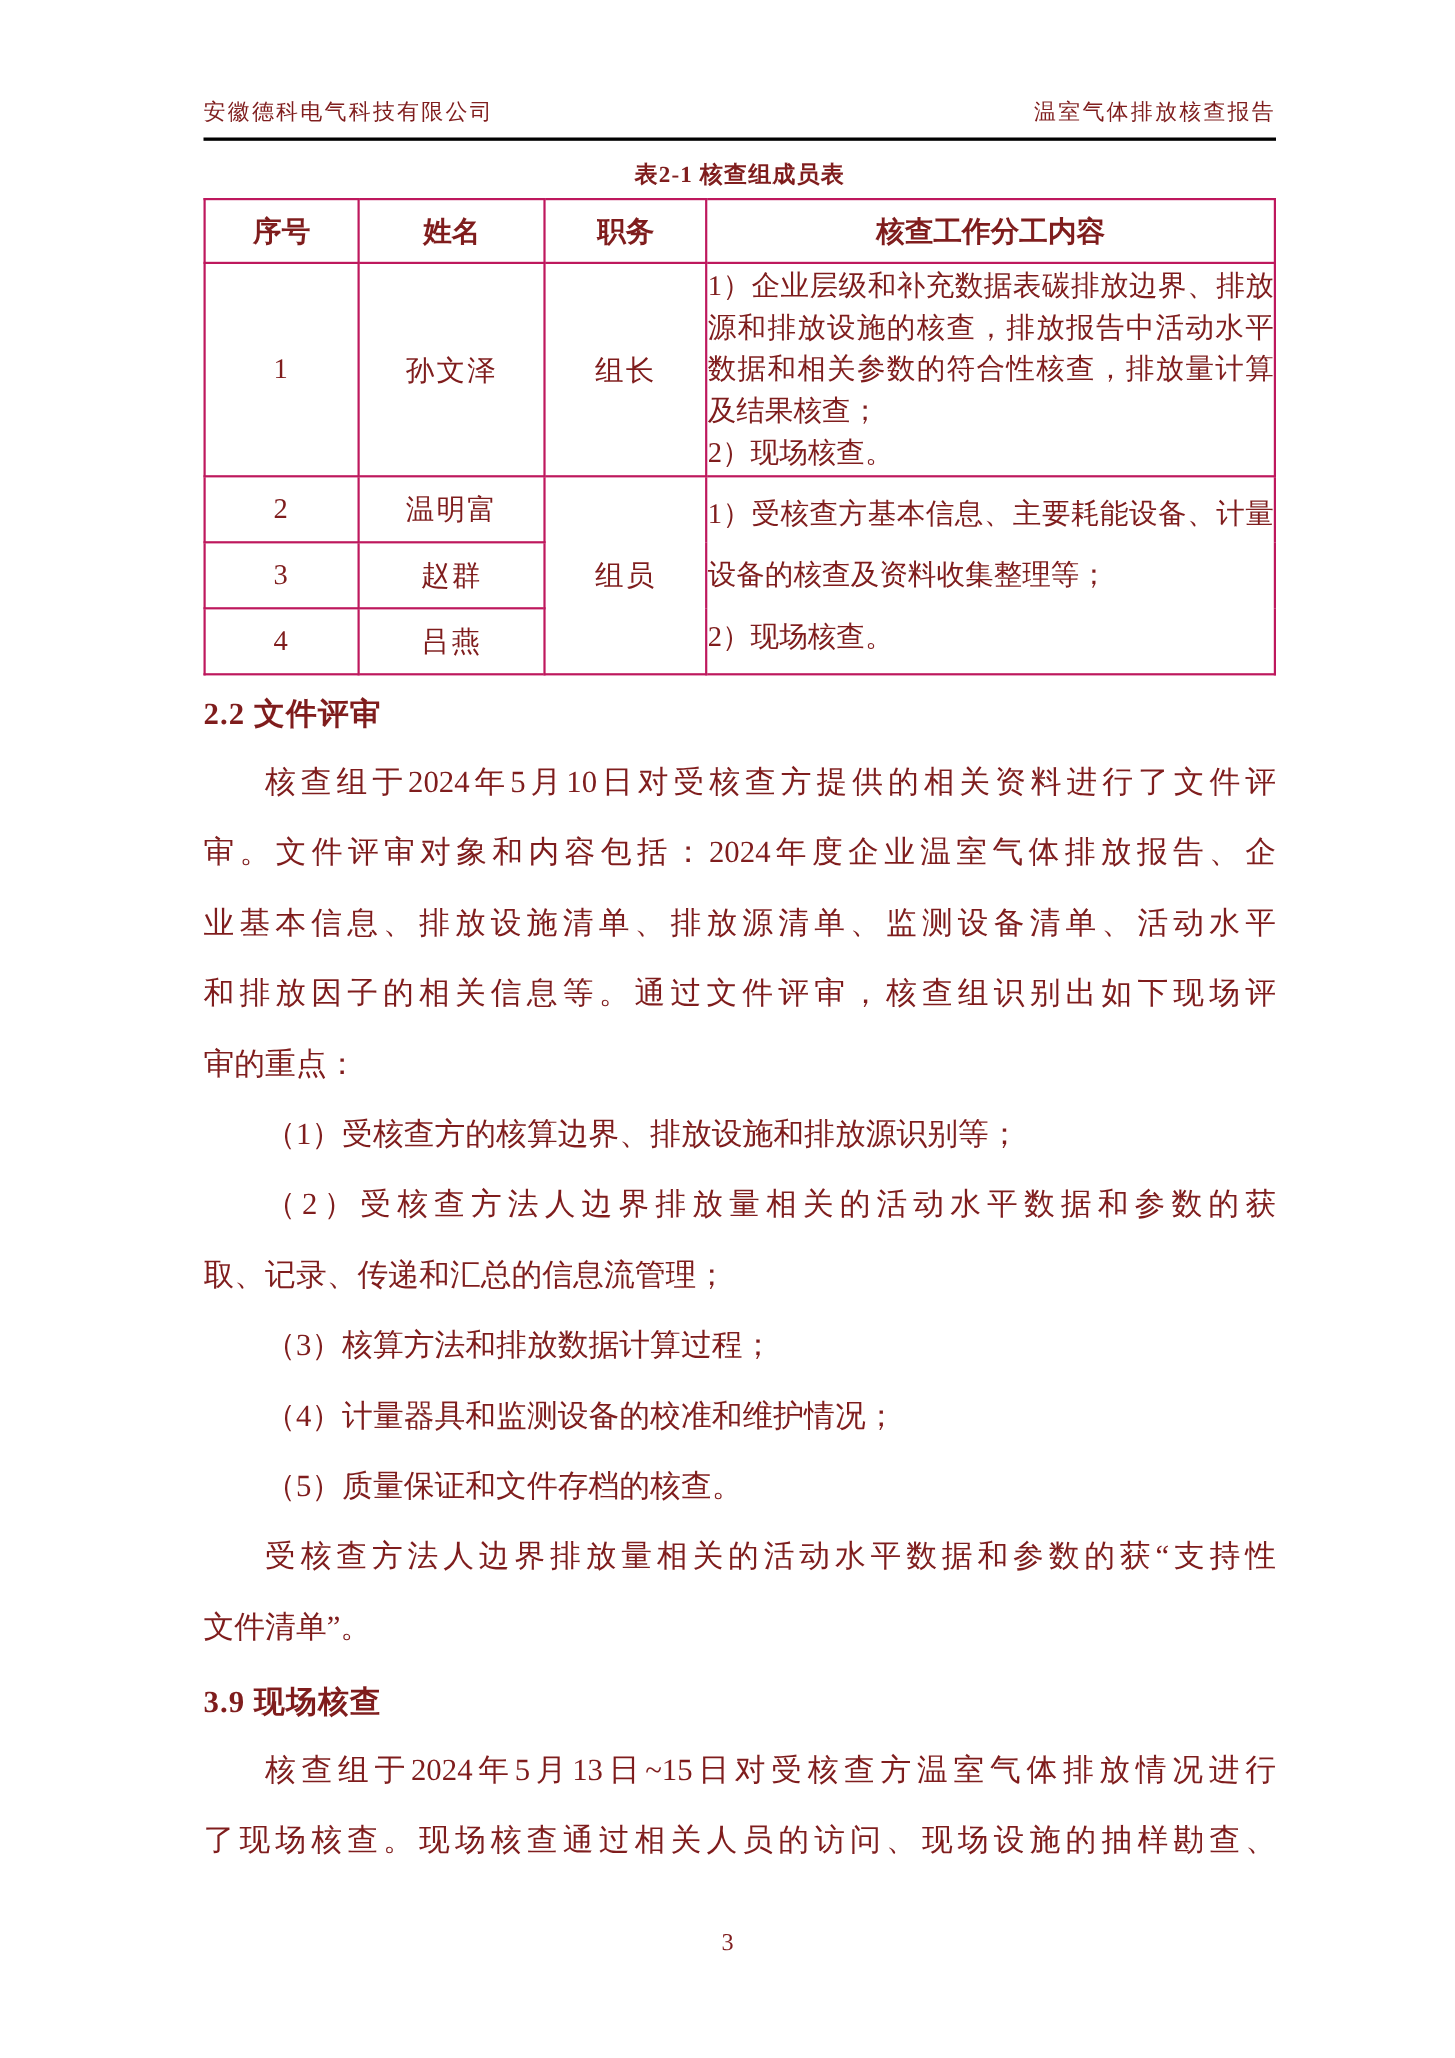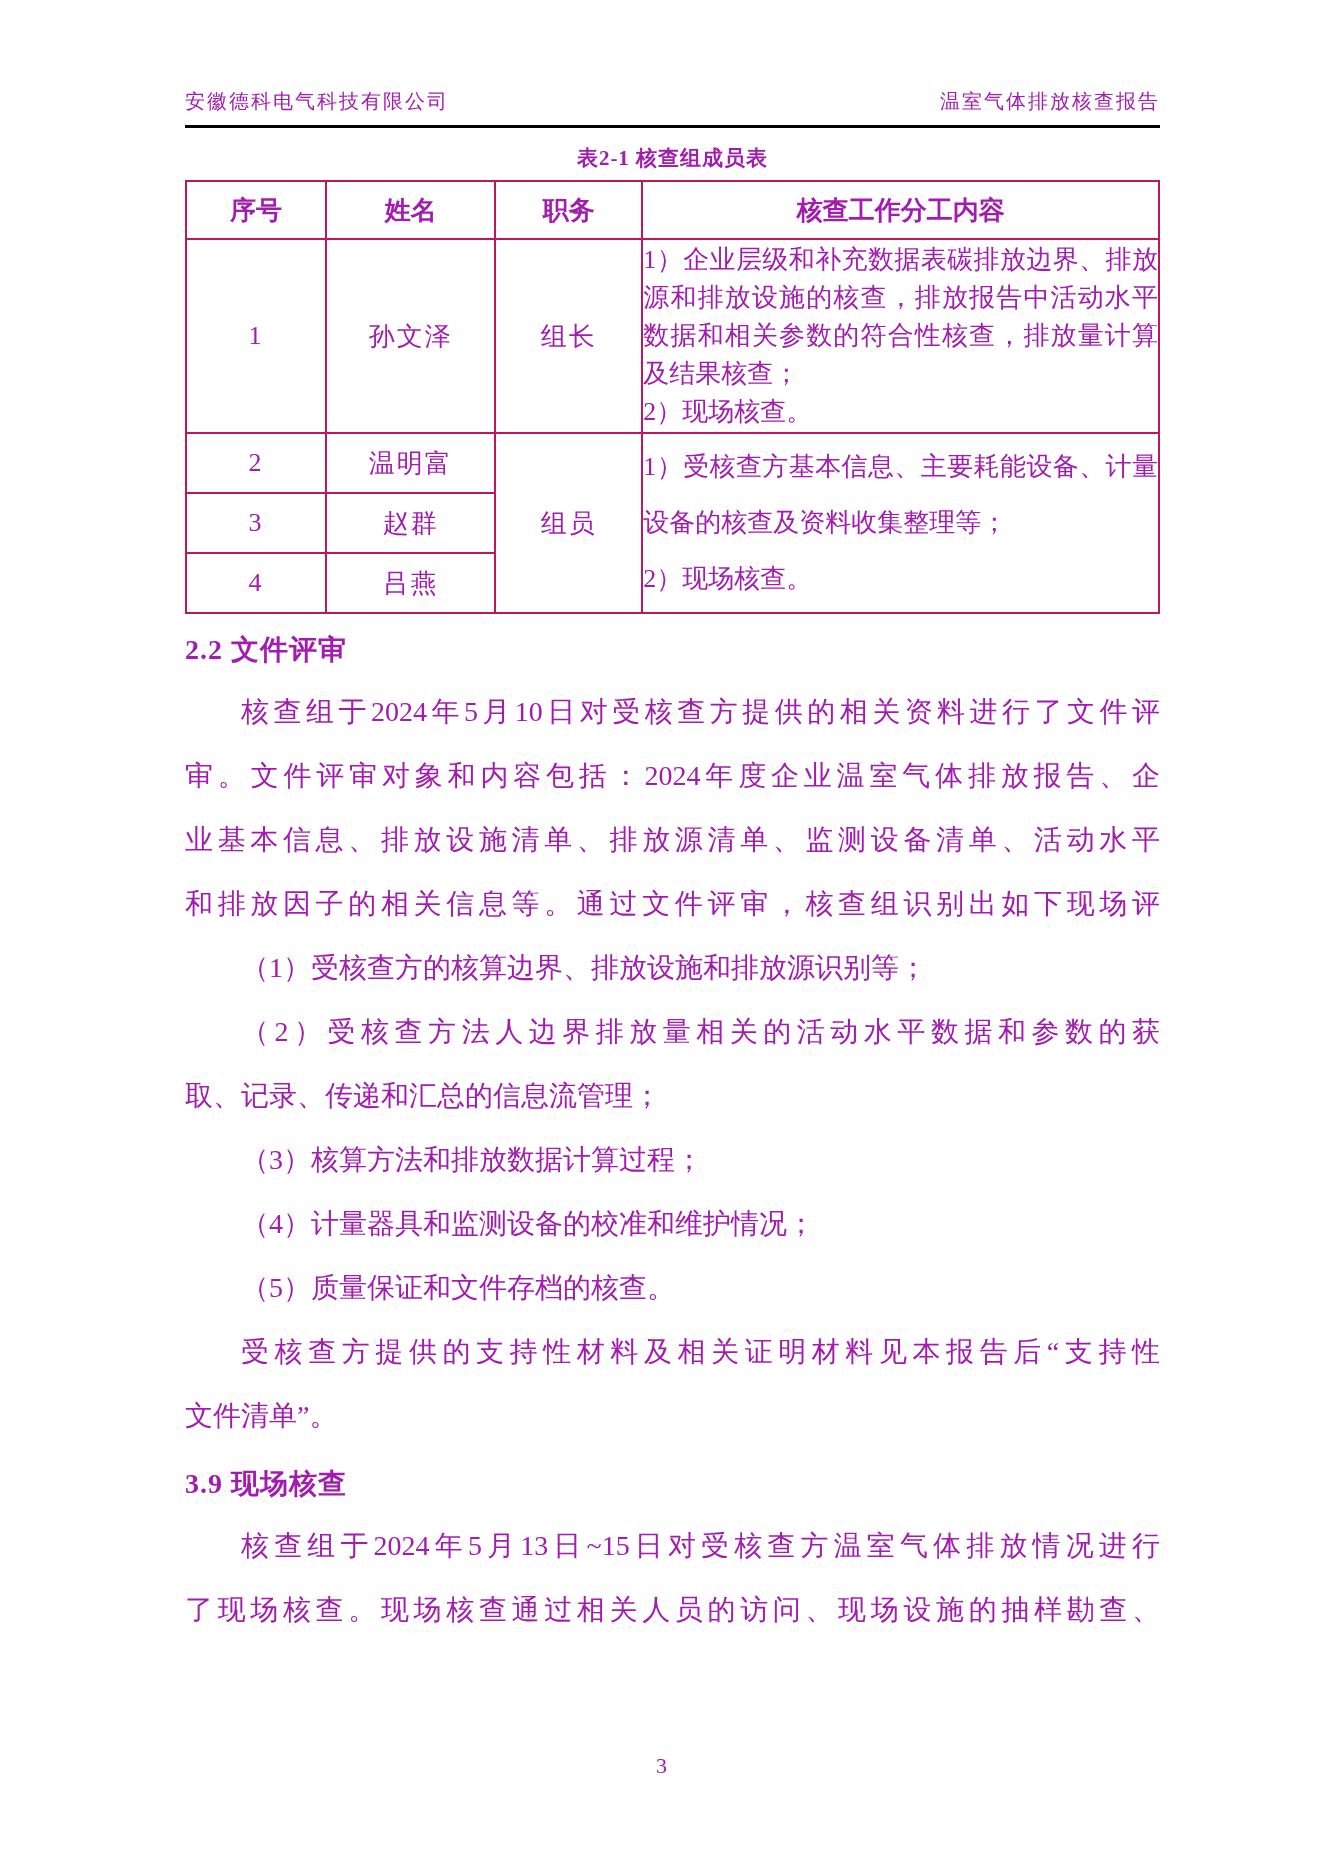--- a/index.html
+++ b/index.html
@@ -1,21 +1,21 @@
 <!DOCTYPE html>
 <html><head>
 <meta charset="utf-8">
 <style>
   html,body { margin:0; padding:0; background:#ffffff; }
   .page {
     position:relative;
     width:1323px; height:1871px;
     margin:0 auto;
     background:#ffffff;
-    color:#a21caf;
+    color:#7f1d1d;
     font-family:"Liberation Serif", serif;
     box-sizing:border-box;
     padding:88px 163px 0 185px;
   }
   
   .doc-header {
     display:flex; justify-content:space-between; align-items:flex-end;
     font-size:20px; letter-spacing:2px;
     padding-bottom:10px;
     border-bottom:3px solid #000;
@@ -123,29 +123,30 @@
       </tr>
     </tbody>
   </table>
 
   <h2 class="sec-heading">2.2 文件评审</h2>
 
   <div class="bodyline jfull indent">核查组于2024年5月10日对受核查方提供的相关资料进行了文件评</div>
   <div class="bodyline jfull">审。文件评审对象和内容包括：2024年度企业温室气体排放报告、企</div>
   <div class="bodyline jfull">业基本信息、排放设施清单、排放源清单、监测设备清单、活动水平</div>
   <div class="bodyline jfull">和排放因子的相关信息等。通过文件评审，核查组识别出如下现场评</div>
+  <div class="bodyline">审的重点：</div>
 
   <div class="bodyline indent">（1）受核查方的核算边界、排放设施和排放源识别等；</div>
   <div class="bodyline jfull indent">（2）受核查方法人边界排放量相关的活动水平数据和参数的获</div>
   <div class="bodyline">取、记录、传递和汇总的信息流管理；</div>
   <div class="bodyline indent">（3）核算方法和排放数据计算过程；</div>
   <div class="bodyline indent">（4）计量器具和监测设备的校准和维护情况；</div>
   <div class="bodyline indent">（5）质量保证和文件存档的核查。</div>
 
-  <div class="bodyline jfull indent">受核查方提供的支持性材料及相关证明材料见本报告后“支持性</div>
+  <div class="bodyline jfull indent">受核查方法人边界排放量相关的活动水平数据和参数的获“支持性</div>
   <div class="bodyline">文件清单”。</div>
 
   <h2 class="sec-heading">3.9 现场核查</h2>
 
   <div class="bodyline jfull indent">核查组于2024年5月13日~15日对受核查方温室气体排放情况进行</div>
   <div class="bodyline jfull">了现场核查。现场核查通过相关人员的访问、现场设施的抽样勘查、</div>
 
   <div class="page-num">3</div>
 
 </div>

